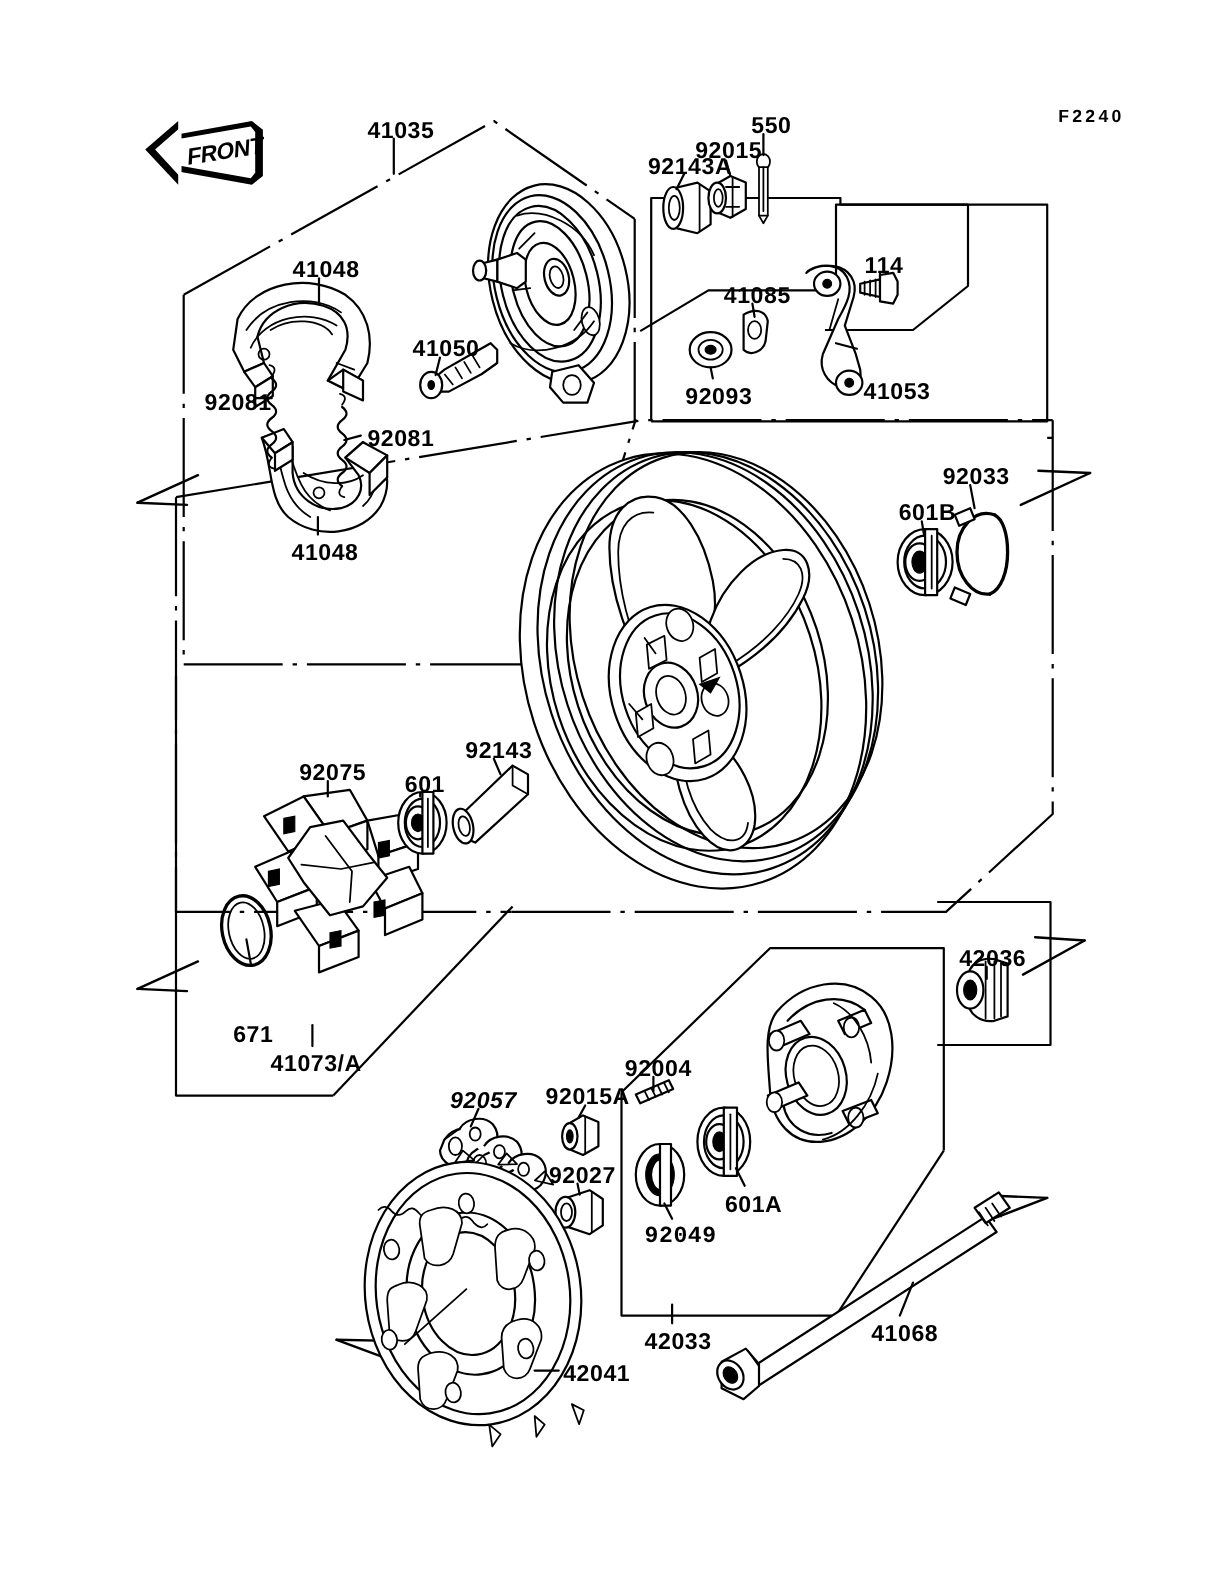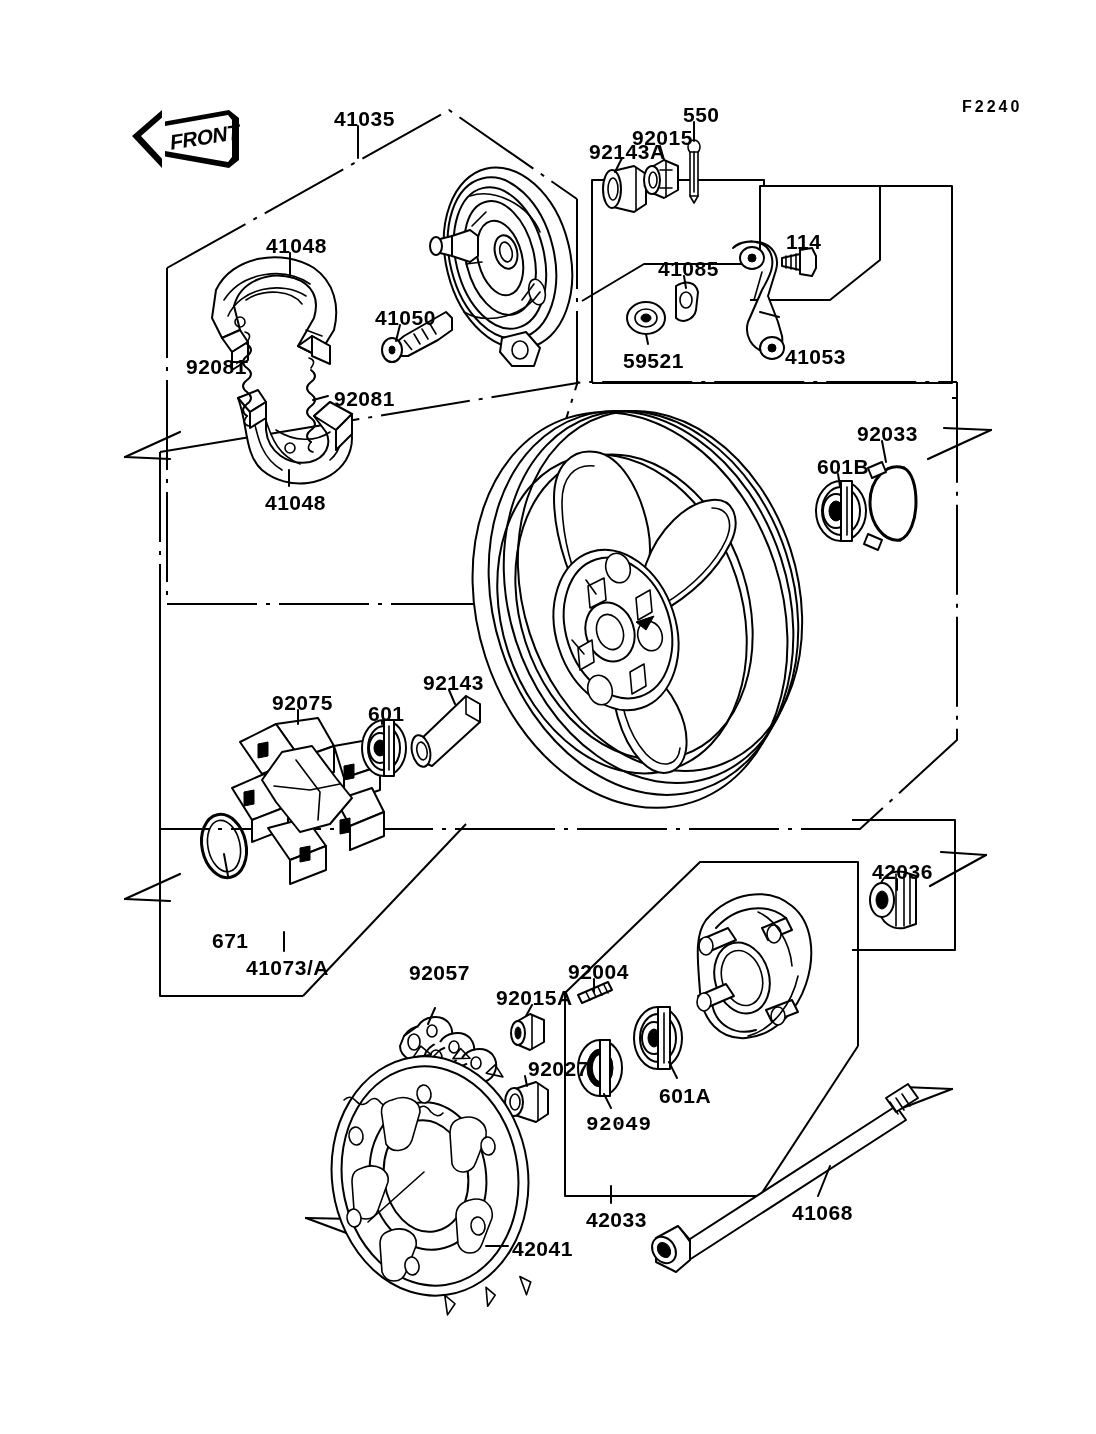--- a/index.html
+++ b/index.html
@@ -561,37 +561,37 @@
     </g>
   </svg>
 
   <div class="lbl" style="left:334px;top:108px;">41035</div>
   <div class="lbl" style="left:589px;top:141px;">92143A</div>
   <div class="lbl" style="left:632px;top:127px;">92015</div>
   <div class="lbl" style="left:683px;top:104px;">550</div>
   <div class="lbl" style="left:786px;top:231px;">114</div>
   <div class="lbl" style="left:658px;top:258px;">41085</div>
   <div class="lbl" style="left:785px;top:310px;margin-top:36px;">41053</div>
-  <div class="lbl" style="left:623px;top:350px;">59521</div>
+  <div class="lbl" style="left:623px;top:350px;">92093</div>
   <div class="lbl" style="left:266px;top:235px;">41048</div>
   <div class="lbl" style="left:375px;top:307px;">41050</div>
   <div class="lbl" style="left:186px;top:356px;">92081</div>
   <div class="lbl" style="left:334px;top:388px;">92081</div>
   <div class="lbl" style="left:265px;top:492px;">41048</div>
   <div class="lbl" style="left:857px;top:423px;">92033</div>
   <div class="lbl" style="left:817px;top:456px;">601B</div>
   <div class="lbl" style="left:423px;top:672px;">92143</div>
   <div class="lbl" style="left:272px;top:692px;">92075</div>
   <div class="lbl" style="left:368px;top:703px;">601</div>
   <div class="lbl" style="left:212px;top:882px;margin-top:48px;">671</div>
   <div class="lbl" style="left:246px;top:957px;">41073/A</div>
   <div class="lbl" style="left:872px;top:861px;">42036</div>
   <div class="lbl" style="left:568px;top:961px;">92004</div>
   <div class="lbl" style="left:496px;top:987px;">92015A</div>
-  <div class="lbl" style="left:409px;top:962px;">92057</div>
-  <div class="lbl" style="left:499px;top:1058px;padding-left:29px;">92027</div>
+  <div class="lbl" style="left:409px;top:990px;font-style:italic;">92057</div>
+  <div class="lbl" style="left:499px;top:1058px;">92027</div>
   <div class="lbl" style="left:659px;top:1085px;">601A</div>
   <div class="lbl" style="left:586px;top:1114px;font-family:Liberation Mono, monospace;">92049</div>
   <div class="lbl" style="left:586px;top:1209px;">42033</div>
   <div class="lbl" style="left:792px;top:1202px;">41068</div>
   <div class="lbl" style="left:512px;top:1238px;">42041</div>
 
 </div>
 
 </body></html>

